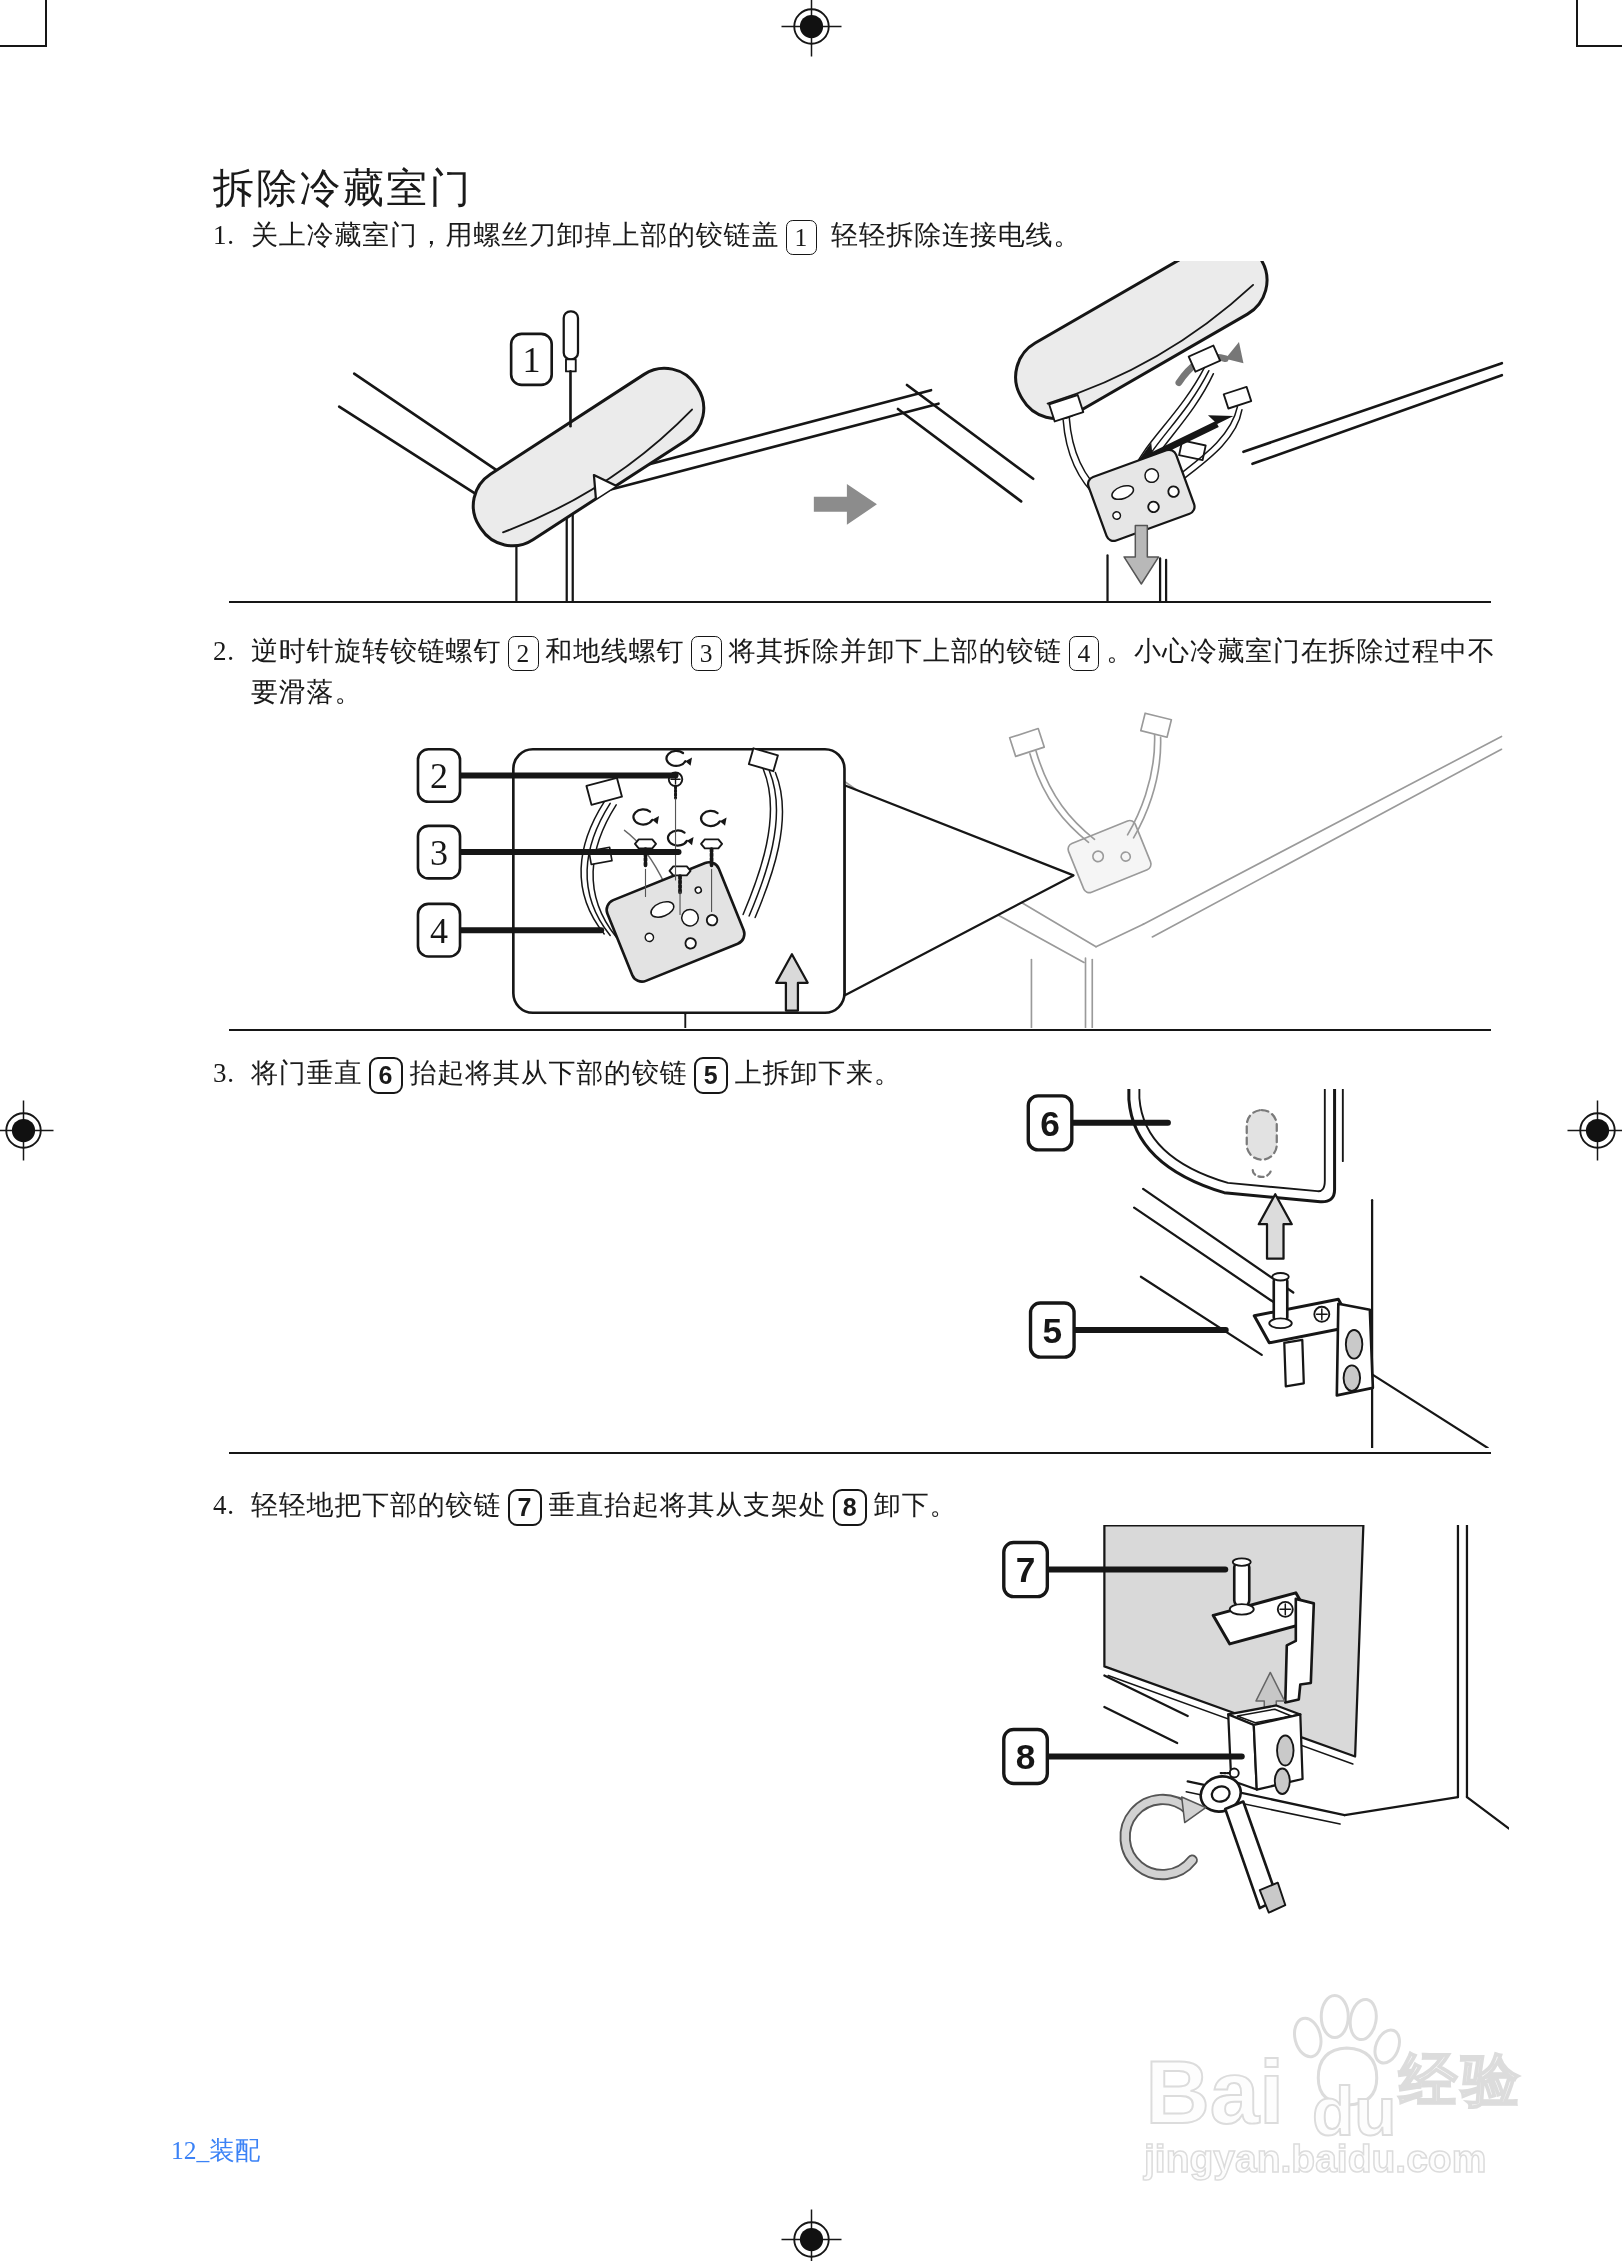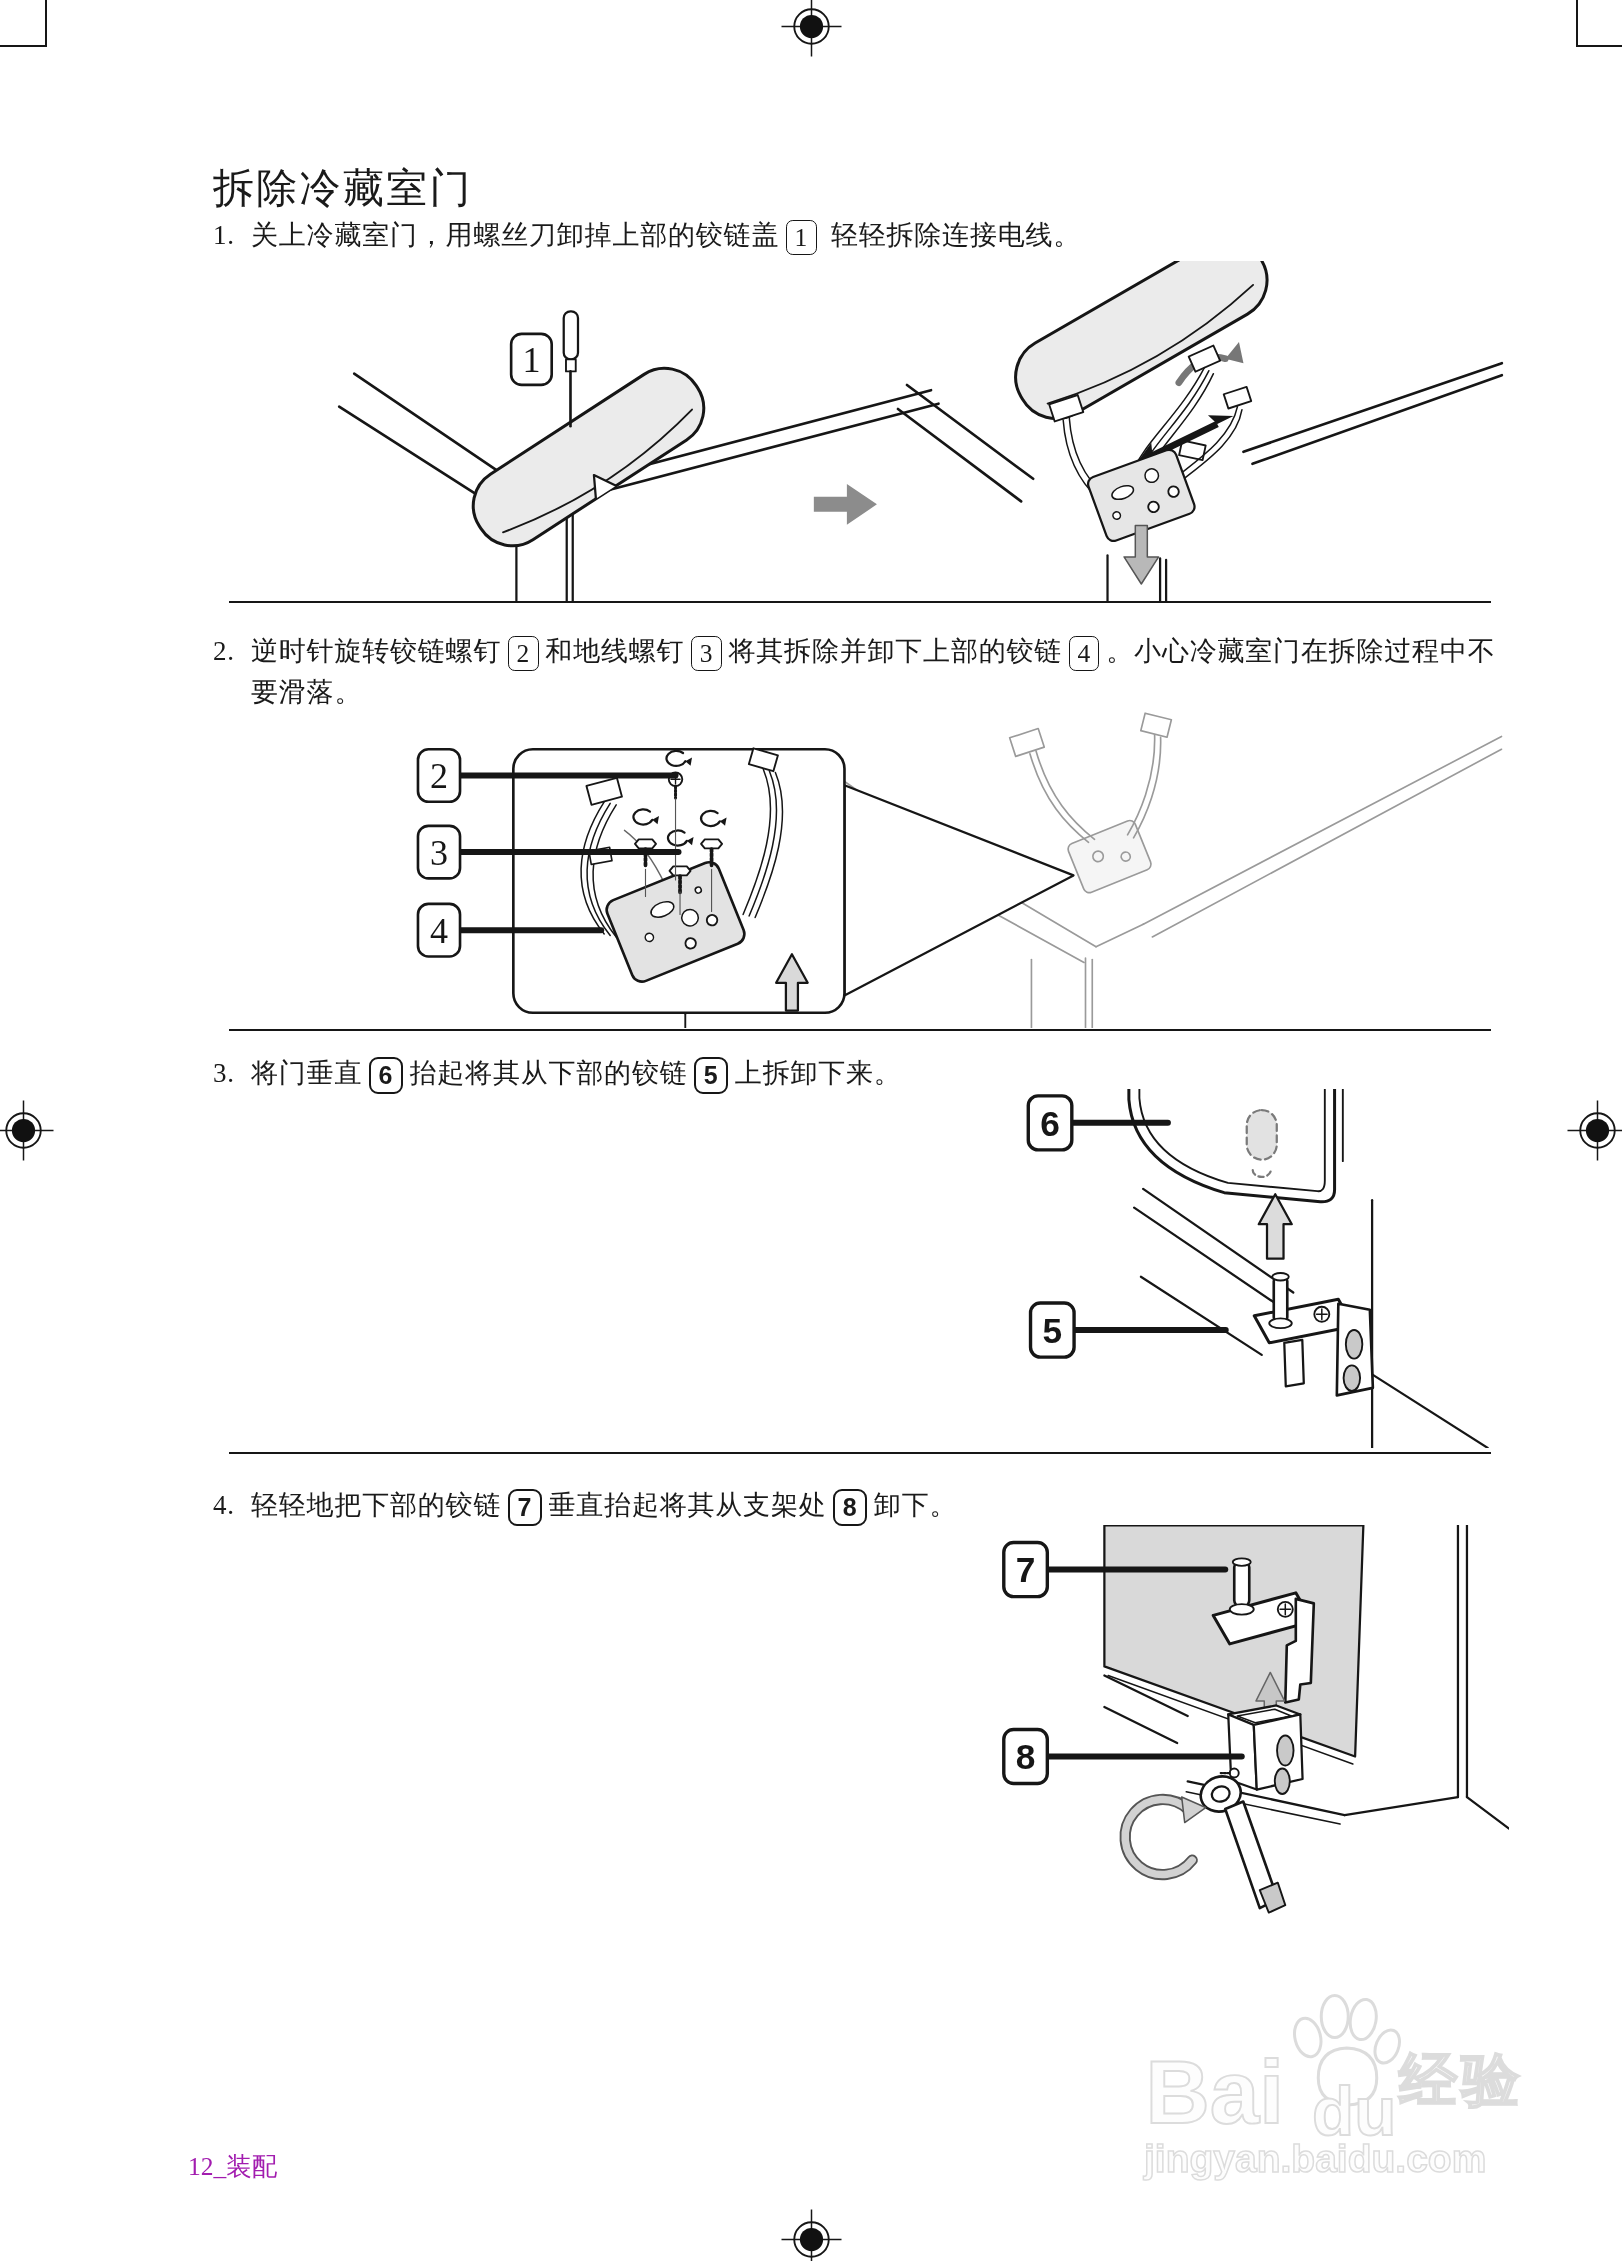--- a/index.html
+++ b/index.html
@@ -18,21 +18,21 @@
          margin:0 6.8px;vertical-align:-1.5px;background:#fff;font-size:25.5px;}
   .badge.bold{border-width:2.6px;border-radius:9px;font-family:"Liberation Sans","DejaVu Sans",sans-serif;
          font-weight:800;font-size:25px;}
   .divider{position:absolute;left:229px;width:1262px;height:2.3px;background:#161616;}
   .illus{position:absolute;}
   
   .ink{stroke:#161616;fill:none;}
   .lab-serif{font-family:"Liberation Serif","DejaVu Serif",serif;font-size:48px;fill:#161616;}
   .lab-bold{font-family:"Liberation Sans","DejaVu Sans",sans-serif;font-weight:800;font-size:47px;fill:#161616;}
   
-  .footer{position:absolute;left:188px;top:2133px;font-size:25.5px;color:#a21caf;margin-top:16px;}
+  .footer{position:absolute;left:171px;top:2133px;font-size:25.5px;color:#3b82f6;}
   .wm{position:absolute;left:1123px;top:1994px;width:436px;height:188px;color:#fdfdfd;
       font-family:"Liberation Sans","DejaVu Sans",sans-serif;-webkit-text-stroke:1.9px #dcdcdc;}
   .wm span{position:absolute;font-weight:700;}
   .wm .bai{left:22.5px;top:47px;font-size:89px;}
   .wm .du{left:189px;top:78px;font-size:69px;}
   .wm .cn{left:276px;top:48px;font-size:58px;letter-spacing:4.5px;}
   .wm .url{left:21px;top:143px;font-size:39px;font-weight:600;-webkit-text-stroke:1.5px #dcdcdc;}
 </style>
 </head>
 <body>

